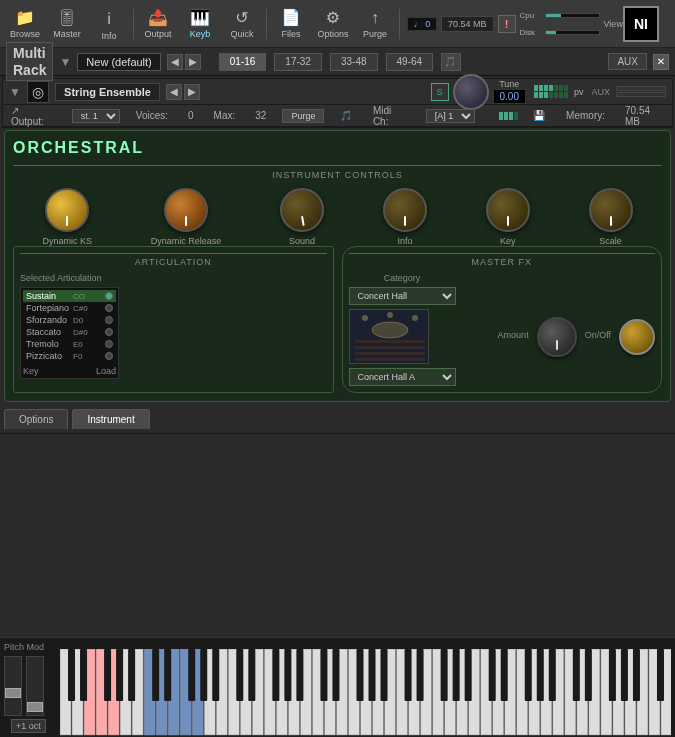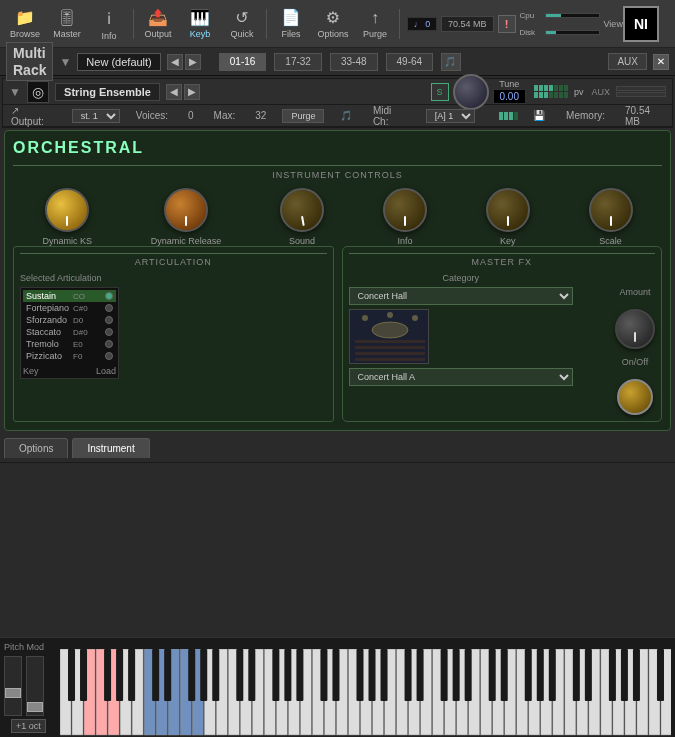--- a/index.html
+++ b/index.html
@@ -246,21 +246,21 @@
       height: 8px;
       background: #ddd;
       border-radius: 1px;
     }
 
     
     .masterfx-panel {
       flex: 1;
       background: #1a2a1a;
       border: 1px solid #3a5a3a;
-      border-radius: 5px;
+      border-radius: 14px;
       padding: 6px;
     }
     .fx-label { font-size: 9px; color: #888; text-align: center; margin-bottom: 4px; }
     .fx-dropdown {
       width: 100%;
       background: #2a3a2a;
       border: 1px solid #4a6a4a;
       color: #ccc;
       font-size: 9px;
       padding: 2px 4px;
@@ -769,21 +769,21 @@
               <rect x="5" y="42" width="70" height="3" fill="rgba(80,50,30,0.5)"></rect>
               <rect x="5" y="48" width="70" height="3" fill="rgba(80,50,30,0.5)"></rect>
             </svg>
           </div>
 
           <select class="fx-sub-dropdown">
             <option>Concert Hall A</option>
           </select>
         </div>
 
-        <div style="display:flex;flex-direction:column;align-items:center;gap:8px;padding-top:14px;margin-left:36px;">
+        <div style="display:flex;flex-direction:row;align-items:center;gap:8px;padding-top:14px;margin-left:36px;">
           <div class="fx-label">Amount</div>
           <div class="amount-knob">
             <div style="position:absolute;bottom:5px;left:50%;transform:translateX(-50%);width:2px;height:10px;background:#ddd;border-radius:1px;"></div>
           </div>
           <div class="fx-label">On/Off</div>
           <div class="onoff-knob"></div>
         </div>
       </div>
     </div>
   </div>

